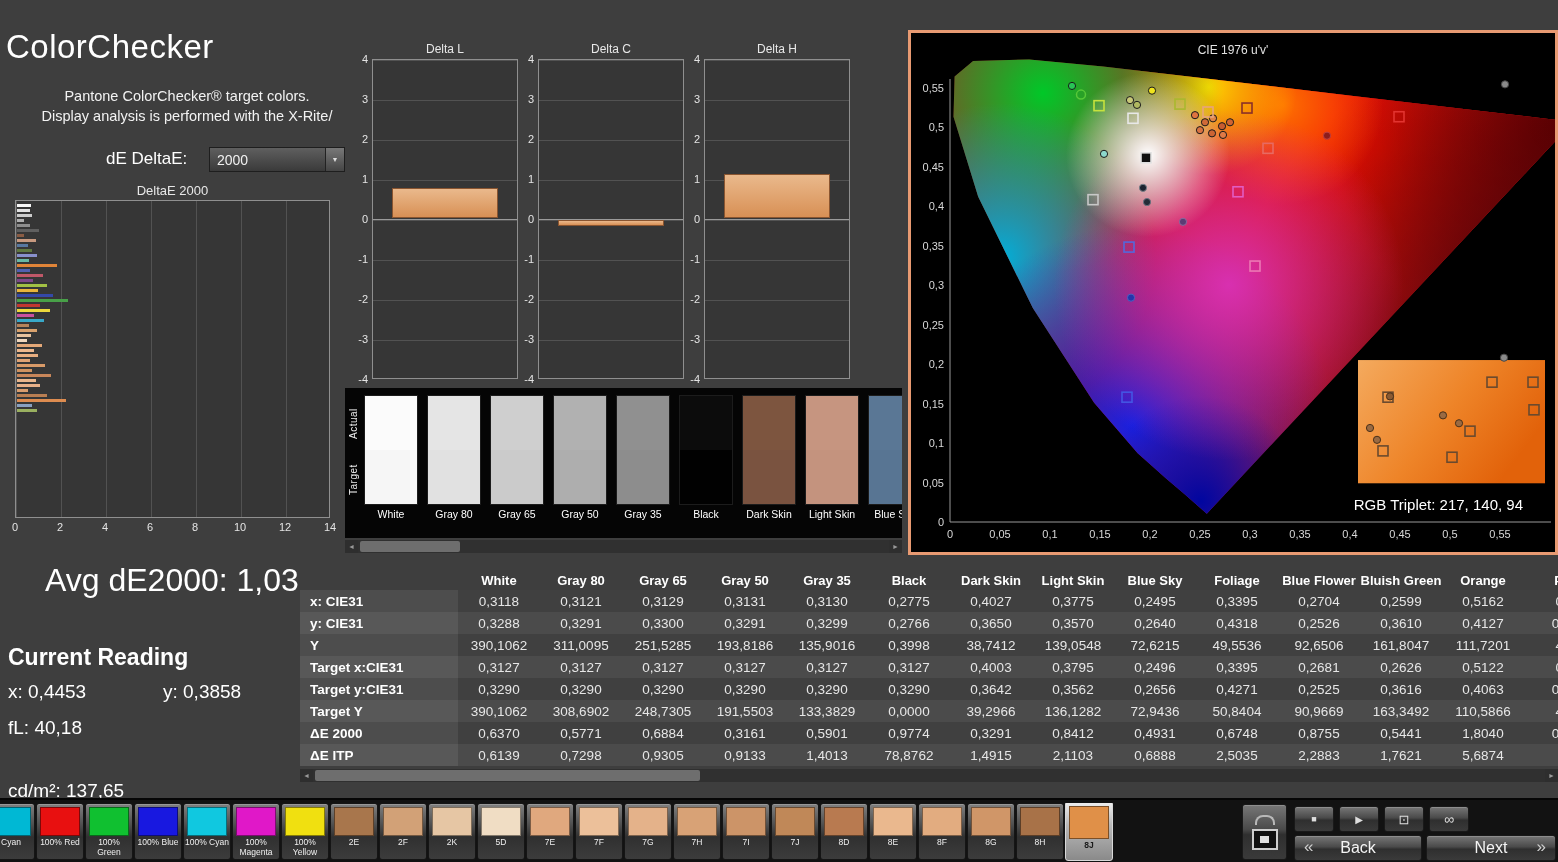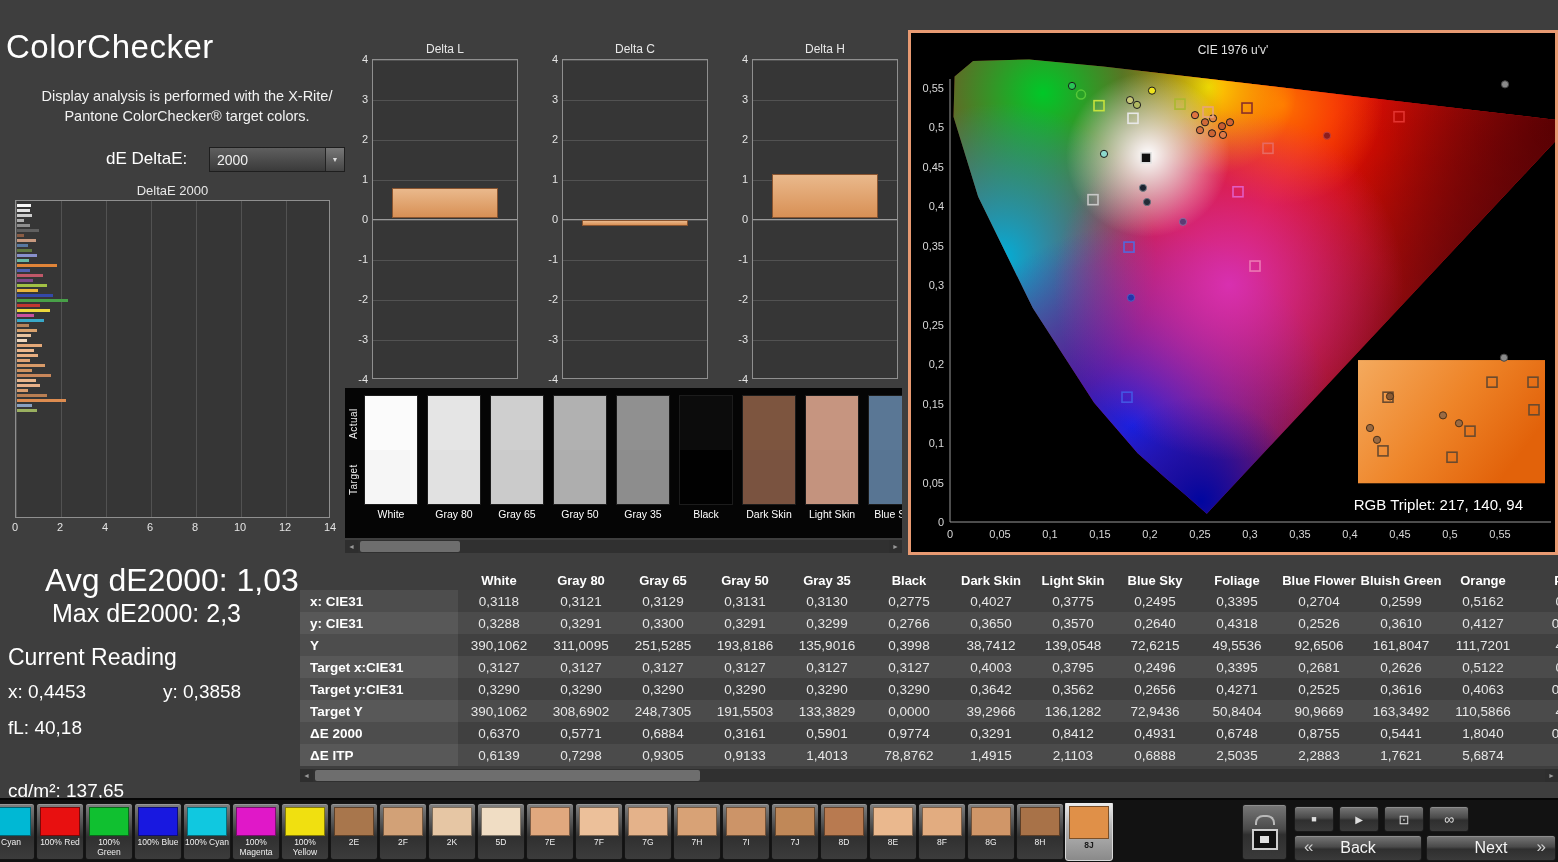--- a/index.html
+++ b/index.html
@@ -21,21 +21,21 @@
   .dechart-title{position:absolute;left:15px;top:183px;width:315px;text-align:center;font-size:13px;color:#e8e8e8;}
   .dechart-plot{position:absolute;left:15px;top:200px;width:315px;height:318px;box-sizing:border-box;
         border:1px solid #8f8f8f;background-color:#363636;
         background-image:repeating-linear-gradient(to right,#525252 0 1px,transparent 1px 45px);
         padding-top:3px;}
   .debar{height:3px;margin:0 0 2px 1px;}
   .dechart-xticks{position:absolute;left:15px;top:521px;width:315px;height:14px;}
   .dechart-xticks span{position:absolute;transform:translateX(-50%);font-size:11px;color:#e4e4e4;}
 
   
-  .delta-charts{position:absolute;left:352px;top:42px;display:flex;gap:24px;}
+  .delta-charts{position:absolute;left:352px;top:42px;display:flex;}
   .dchart{width:166px;}
   .dchart-title{margin-left:20px;width:146px;text-align:center;font-size:12px;color:#e8e8e8;height:15px;margin-bottom:2px;}
   .dchart-body{display:flex;}
   .dchart-ylabels{position:relative;width:20px;height:320px;flex:none;}
   .dchart-ylabels span{position:absolute;right:4px;font-size:11px;color:#e4e4e4;}
   .dchart-plot{position:relative;width:146px;height:320px;box-sizing:border-box;border:1px solid #8f8f8f;
         background-color:#363636;
         background-image:repeating-linear-gradient(to bottom,#525252 0 1px,transparent 1px 40px);}
   .zero-line{position:absolute;left:0;right:0;top:159px;height:1px;background:#9a9a9a;}
   .dbar{position:absolute;left:13%;width:74%;box-sizing:border-box;border:1px solid #8a5530;
@@ -64,21 +64,21 @@
   .table-scrollbar .sb-thumb{left:2px;width:385px;}
 
   
   .cie-panel{position:absolute;left:908px;top:30px;width:650px;height:525px;box-sizing:border-box;
         border:3px solid #e89a72;background:#000;}
   .cie-svg{display:block;width:644px;height:519px;font-family:inherit;}
 
   
   .stat-avg{position:absolute;left:45px;top:562px;font-size:32px;}
   .stat-max{position:absolute;left:52px;top:599px;font-size:25px;}
-  .stat-current{position:absolute;left:8px;top:644px;font-size:23px;}
+  .stat-current{position:absolute;left:8px;top:644px;font-size:23px;font-weight:bold;}
   .stat-xy{position:absolute;left:8px;top:681px;font-size:19px;}
   .stat-xy .sx{display:inline-block;width:155px;}
   .stat-fl{position:absolute;left:8px;top:717px;font-size:19px;}
   .stat-cd{position:absolute;left:8px;top:780px;font-size:19px;}
 
   
   .table-wrap{position:absolute;left:300px;top:570px;width:1258px;height:198px;overflow:hidden;}
   .table-wrap table{border-collapse:collapse;table-layout:fixed;width:1306px;}
   .table-wrap th{font-size:13px;font-weight:bold;color:#fff;height:20px;padding:0;white-space:nowrap;text-align:center;}
   .table-wrap th.lblh{width:158px;}
@@ -122,22 +122,22 @@
   .nav-back .nav-ico{left:9px;}
   .nav-next .nav-ico{right:9px;}
 </style>
 </head>
 <body>
 
 <div id="app">
 
   <div class="page-title">ColorChecker</div>
   <div class="desc">
+    <div>Pantone ColorChecker® target colors.</div>
     <div>Display analysis is performed with the X-Rite/</div>
-    <div>Pantone ColorChecker® target colors.</div>
   </div>
   <div class="formula-label">dE DeltaE:</div>
   <div class="formula-select">
     <span class="fs-value">2000</span>
     <span class="fs-arrow">▼</span>
   </div>
 
   <div class="dechart-title">DeltaE 2000</div>
   <div class="dechart-plot">
       <div class="debar" style="width: 4.57143%; background: rgb(248, 248, 248);"></div>
@@ -482,21 +482,20 @@
           <circle cx="220" cy="264.64" r="3.6" fill="#2434ac" stroke="#5060c0" stroke-width="1"></circle>
           <rect x="211" y="359.18" width="10" height="10" fill="none" stroke="#4456e4" stroke-width="1.6"></rect>
           <circle cx="594" cy="51.339999999999975" r="3.6" fill="#8a8a8a" stroke="#444444" stroke-width="1"></circle>
         </g>
       <text x="322" y="21" text-anchor="middle" font-size="12" fill="#e2e2e2">CIE 1976 u'v'</text>
       <text x="612" y="477" text-anchor="end" font-size="15" fill="#ffffff">RGB Triplet: 217, 140, 94</text>
     </svg>
   </div>
 
   <div class="stat-avg">Avg dE2000: 1,03</div>
-  <div class="stat-max">Max dE2000: 2,3</div>
   <div class="stat-current">Current Reading</div>
   <div class="stat-xy">
     <span class="sx">x: 0,4453</span><span>y: 0,3858</span>
   </div>
   <div class="stat-fl">fL: 40,18</div>
   <div class="stat-cd">cd/m²: 137,65</div>
 
   <div class="table-wrap">
     <table>
       <thead>

